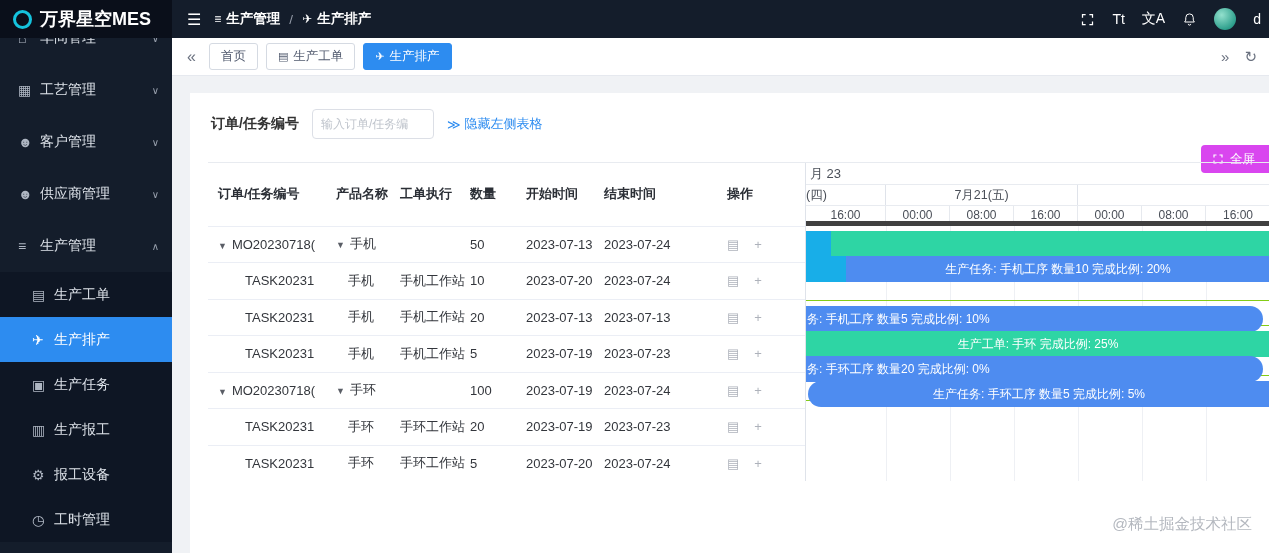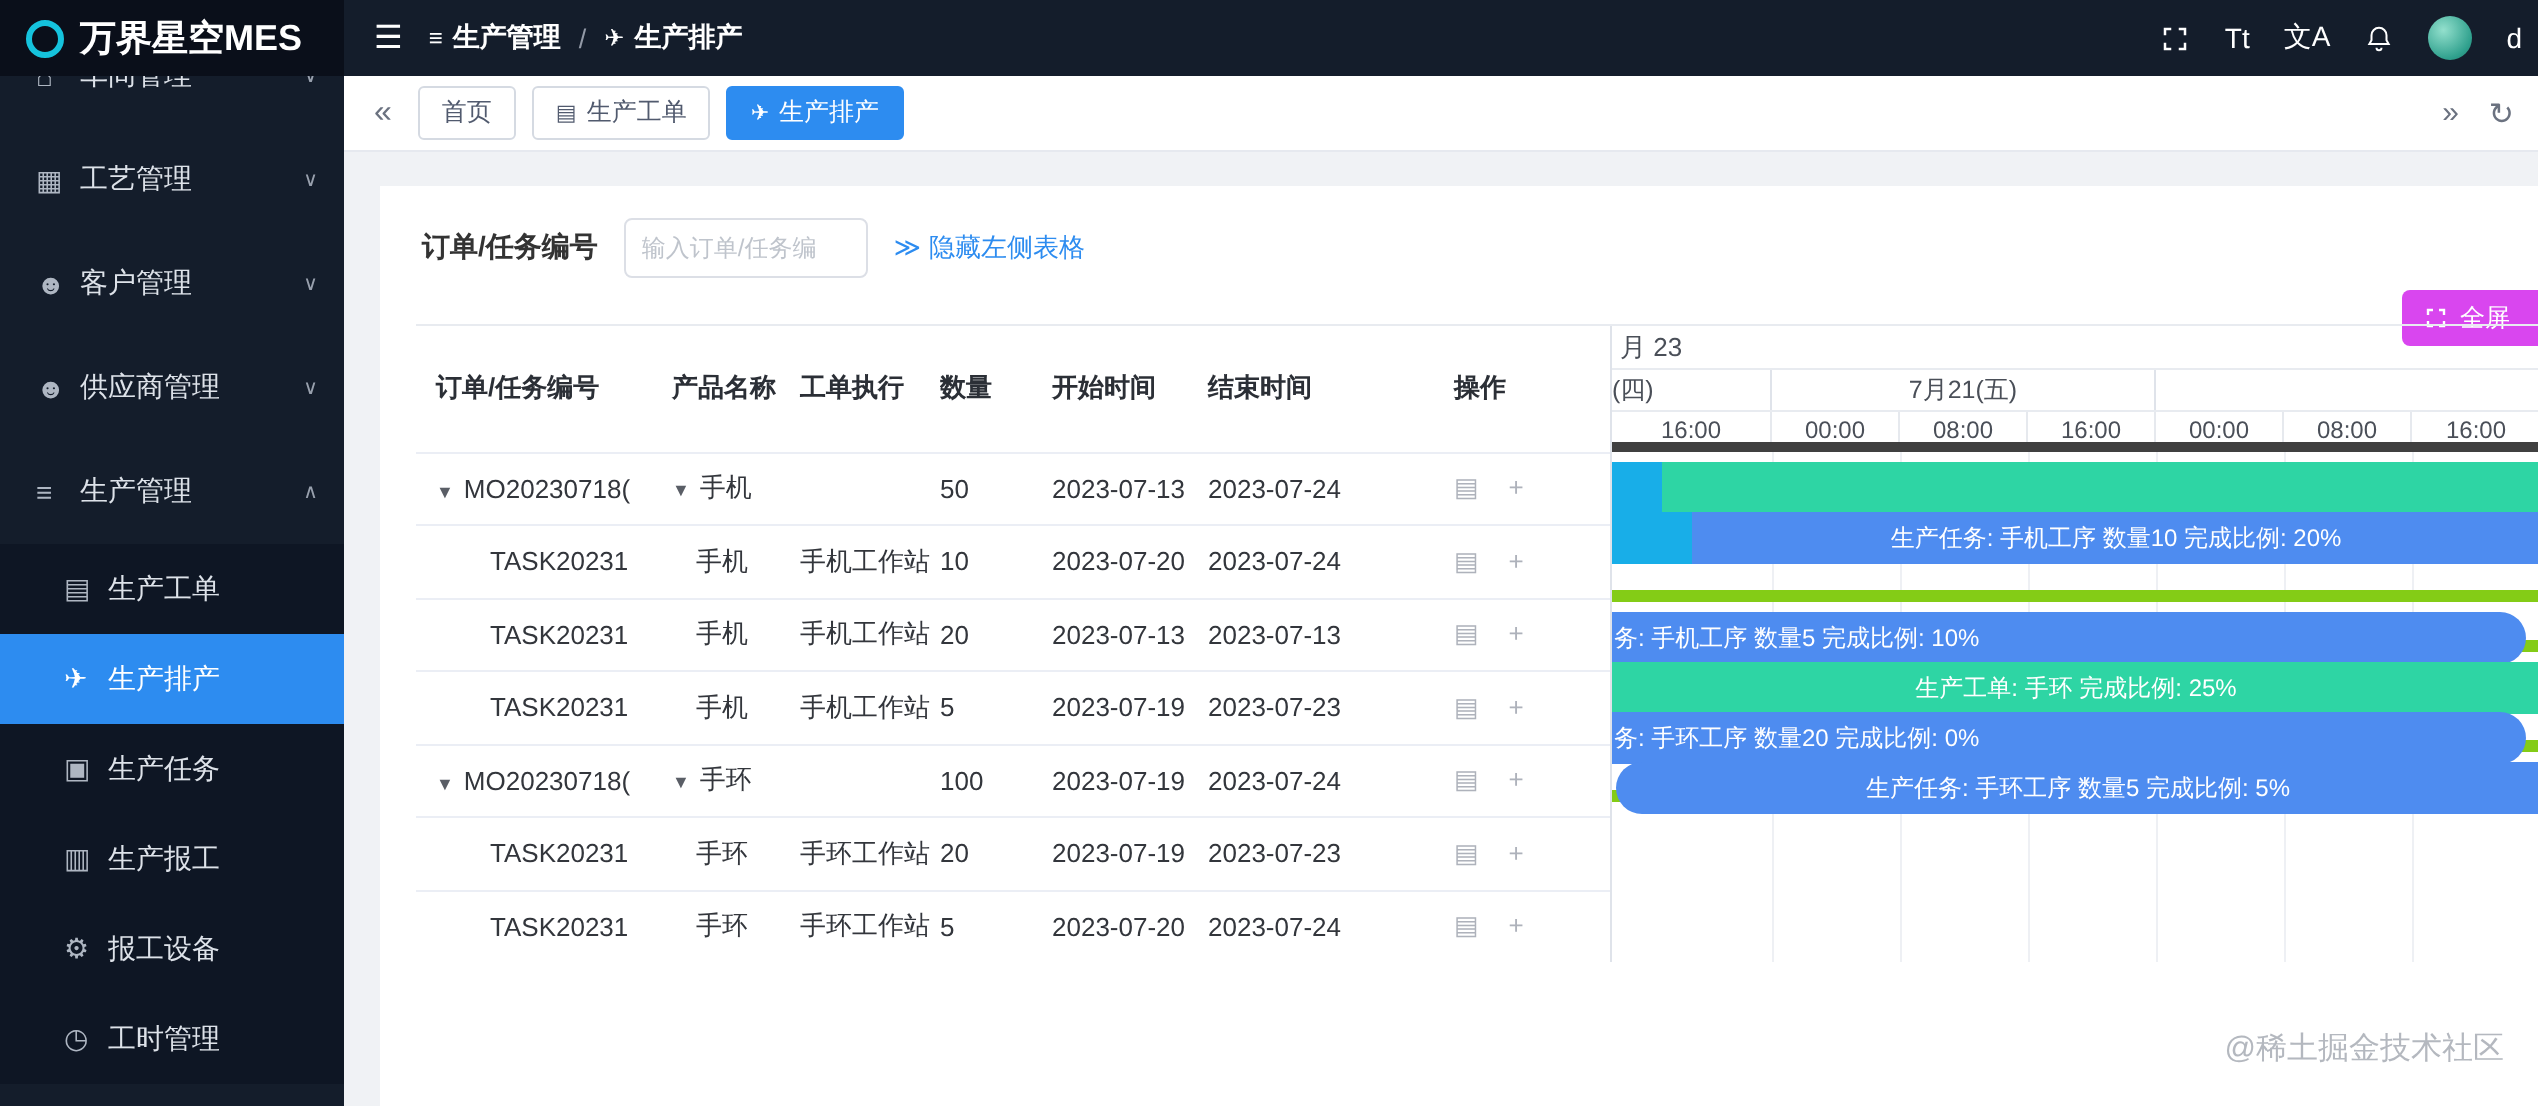--- a/index.html
+++ b/index.html
@@ -89,21 +89,21 @@
     overflow:hidden; font-size:12.5px; flex:none; }
   .g-day:last-child { border-right:none;margin-top:44px; }
   .g-day.clip { text-align:left; }
   .g-day.hl { background:#c7c9cd; }
   .g-times { display:flex; height:20px; border-bottom:5px solid #404040; }
   .g-time { line-height:19px; text-align:center; border-right:1px solid #e6e9ee;
     font-size:12px; flex:none; }
   .g-time:last-child { border-right:none; }
   .g-body { position:relative; height:256px; }
   .g-grid { position:absolute; top:0; width:1px; height:255.5px; background:#eef0f4; z-index:0; }
-  .g-row { height:25px; border-bottom:6px solid #84cc16; position:relative; z-index:1; }
+  .g-row { height:25px; border-bottom:1px solid #84cc16; position:relative; z-index:1; }
   .g-bar { position:absolute; top:5px; height:26px; display:flex; align-items:center;
     color:#fff; font-size:12px; white-space:nowrap; overflow:hidden; z-index:2; cursor:pointer; }
   .g-bar.center { justify-content:center; }
   .g-bar.left { justify-content:flex-start; padding-left:1px; }
 
   .watermark { position:absolute; right:17px; bottom:18px; font-size:15.5px; color:#b4b8bf; }
 </style>
 </head>
 <body>
 

